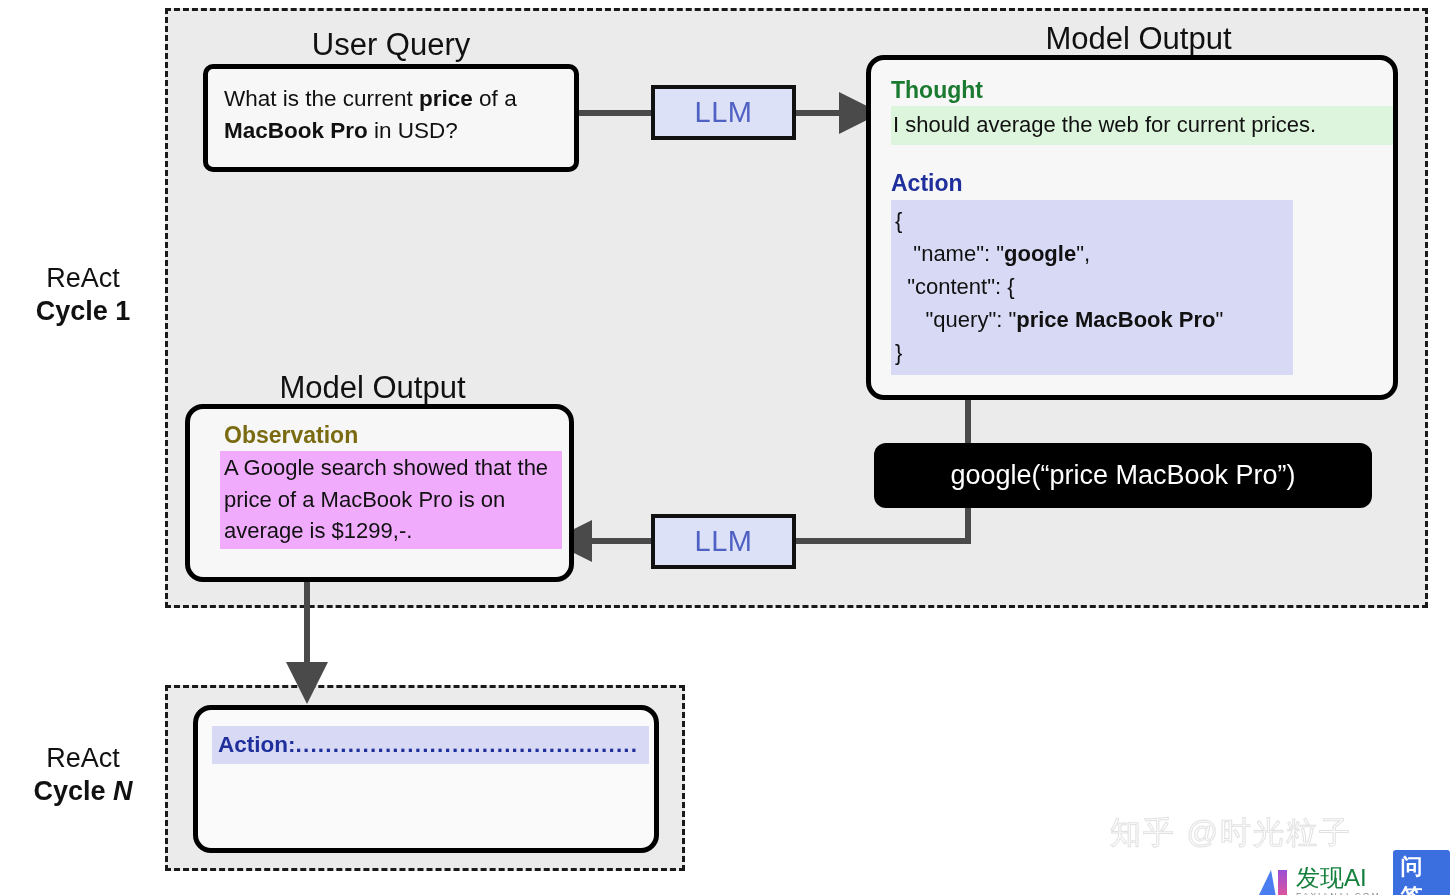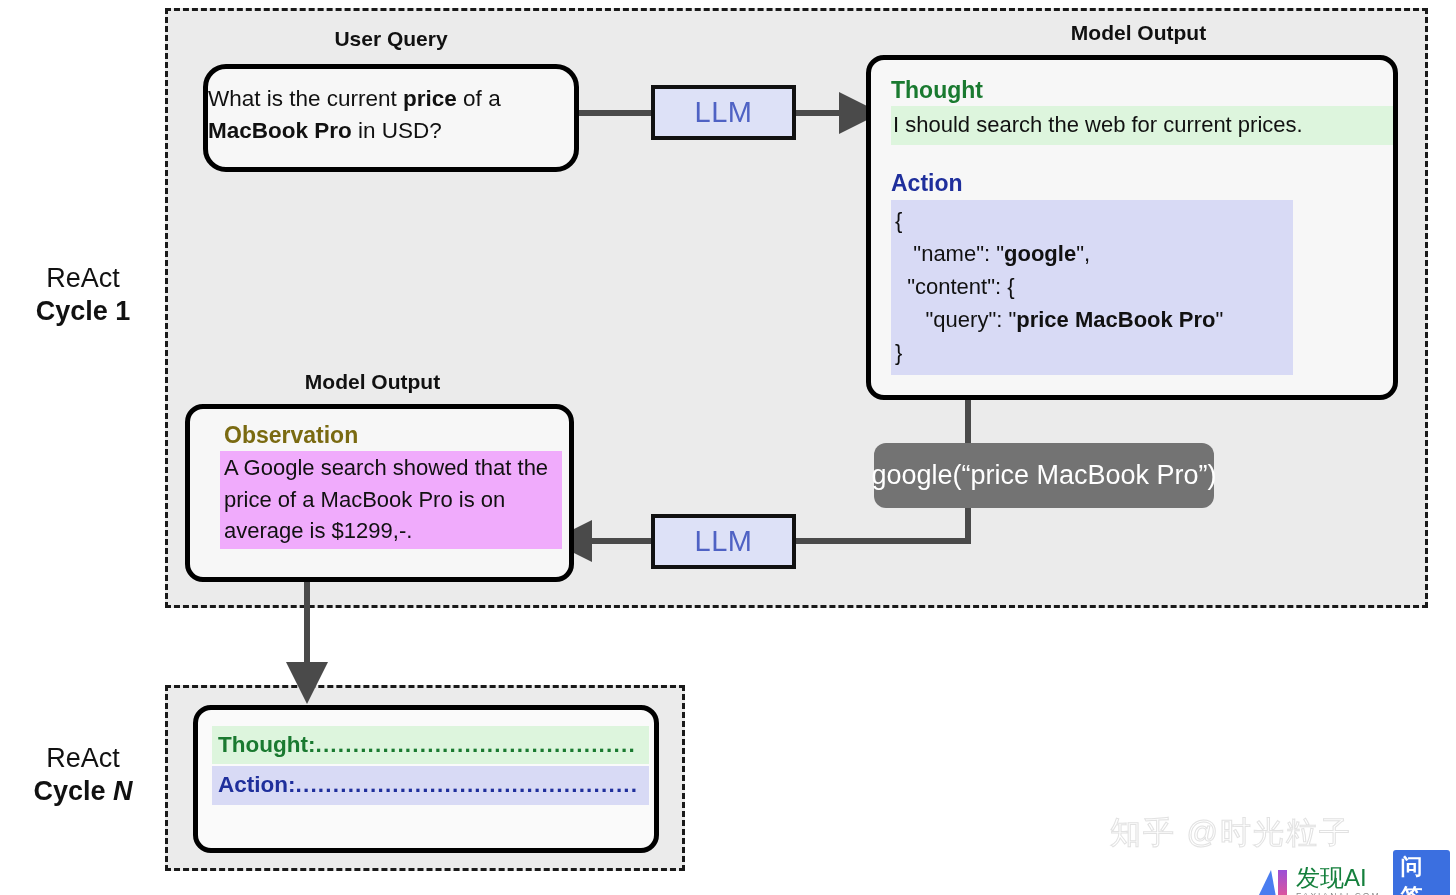--- a/index.html
+++ b/index.html
@@ -43,44 +43,44 @@
   }
   .cycle-label .l1 { font-size: 27px; font-weight: 400; display:block; }
   .cycle-label .l2 { font-size: 27px; font-weight: 700; display:block; }
   .cycle-label .l2 .ital { font-style: italic; }
   #cycle1-label { left: 8px; top: 262px; width: 150px; }
   #cycleN-label { left: 8px; top: 742px; width: 150px; }
 
   
   .caption {
     position: absolute;
-    font-size: 21px;
-    font-weight: 700;
+    font-size: 31px;
+    font-weight: 400;
     color: #111;
     text-align: center;
     white-space: nowrap;
     user-select: none;
   }
   #caption-user-query { left: 206px; top: 27px; width: 370px; }
   #caption-model-output-1 { left: 866px; top: 21px; width: 545px; }
   #caption-model-output-2 { left: 185px; top: 370px; width: 375px; }
 
   
   .card {
     position: absolute;
     background: #f7f7f7;
     border: 5px solid #000000;
     border-radius: 16px;
     box-sizing: border-box;
   }
 
   #user-query-card {
     left: 203px; top: 64px; width: 376px; height: 108px;
-    padding: 14px 16px 0 0;
-    border-radius: 23px;
+    padding: 14px 16px 0 16px;
+    border-radius: 10px;
   }
   #user-query-card .qtext {
     font-size: 22.5px;
     line-height: 1.42;
     color: #111;
   }
 
   #model-output-card-1 {
     left: 866px; top: 55px; width: 532px; height: 345px;
     padding: 18px 18px 0 20px;
@@ -174,22 +174,22 @@
     font-size: 29px;
     color: #4f62c4;
     letter-spacing: 0.5px;
   }
   #llm-top    { left: 651px; top: 85px;  width: 145px; height: 55px; }
   #llm-bottom { left: 651px; top: 514px; width: 145px; height: 55px; }
 
   
   #tool-call-pill {
     position: absolute;
-    left: 874px; top: 443px; width: 340px; height: 65px;
-    background: #737373;
+    left: 874px; top: 443px; width: 498px; height: 65px;
+    background: #000000;
     border-radius: 12px;
     color: #ffffff;
     font-size: 27px;
     display: flex;
     align-items: center;
     justify-content: center;
     box-sizing: border-box;
     white-space: nowrap;
   }
 
@@ -296,41 +296,38 @@
 
   <div class="card" id="user-query-card">
     <div class="qtext">What is the current <b>price</b> of a <b>MacBook&nbsp;Pro</b> in USD?</div>
   </div>
 
   <div class="llm-box" id="llm-top">LLM</div>
   <div class="llm-box" id="llm-bottom">LLM</div>
 
   <div class="card" id="model-output-card-1">
     <div class="sec-head thought">Thought</div>
-    <span class="hl hl-green" id="thought-text">I should search the web for current prices.</span>
+    <span class="hl hl-green" id="thought-text">I should average the web for current prices.</span>
     <div style="height:26px"></div>
     <div class="sec-head action">Action</div>
     <span class="hl hl-blue" id="action-json">{
    "name": "<b>google</b>",
   "content": {
      "query": "<b>price MacBook Pro</b>"
 }</span>
   </div>
 
   <div id="tool-call-pill">google(“price MacBook Pro”)</div>
 
   <div class="card" id="model-output-card-2">
     <div class="sec-head observation" id="observation-heading">Observation</div>
     <span class="hl hl-yellow" id="observation-block">A Google search showed that the price of a MacBook Pro is on average is $1299,-.</span>
   </div>
 
   <div class="card" id="cycleN-card">
-    <span class="cn-row hl-green" id="cn-thought">
-      <span class="lbl">Thought:</span><span class="dots">...........................................</span>
-    </span>
     <span class="cn-row hl-blue" id="cn-action">
       <span class="lbl">Action:</span><span class="dots">..............................................</span>
     </span>
   </div>
 
   <div id="watermark">
     <div id="wm-text">知乎 @时光粒子</div>
     <div id="wm-logo">
       <span id="wm-mark"></span>
       <span id="wm-brand">

